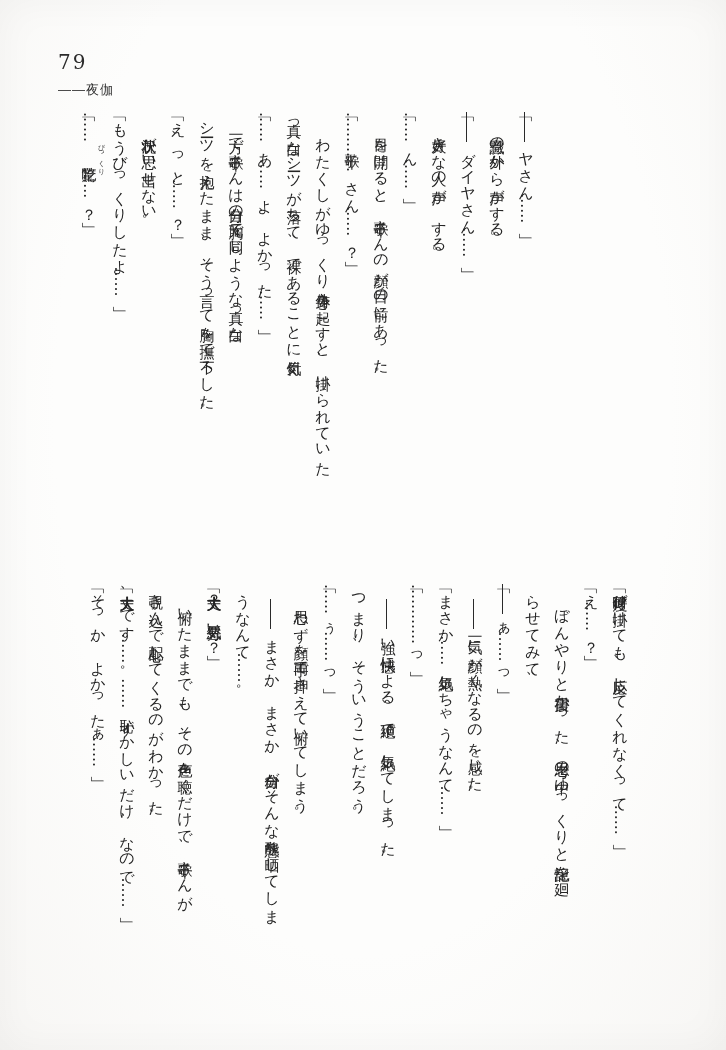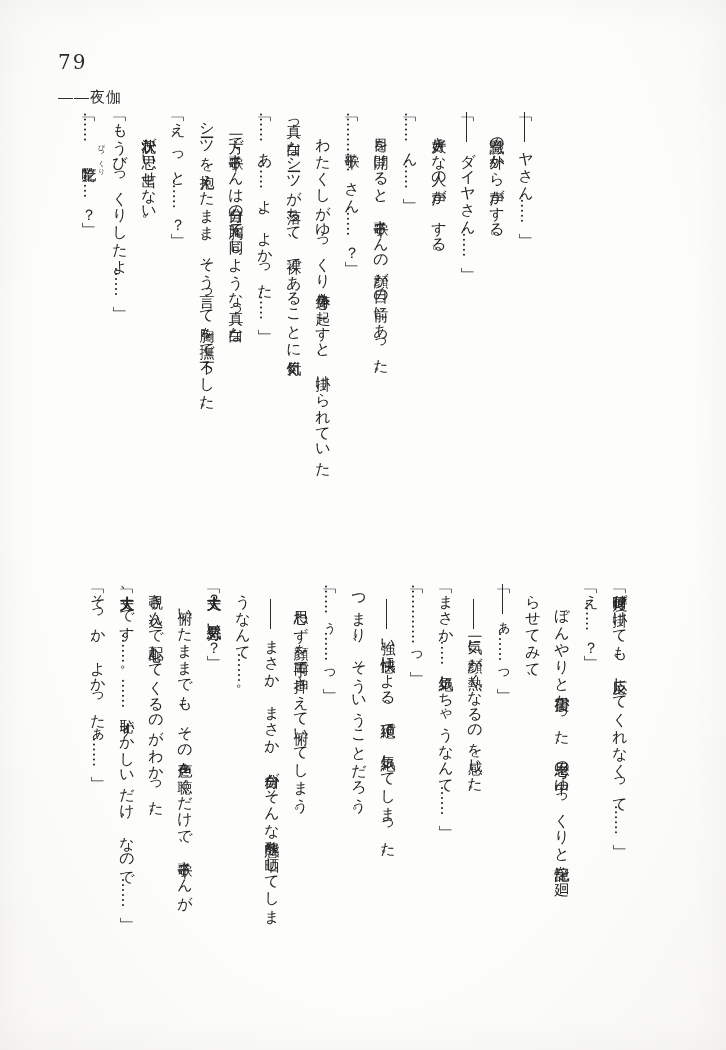--- a/index.html
+++ b/index.html
@@ -23,22 +23,22 @@
     top: 50px;
     left: 58px;
     writing-mode: horizontal-tb;
   }
   .page-number {
     font-size: 20px;
     letter-spacing: 2px;
     color: #2b2b2b;
   }
   .running-title {
-    margin-top: 14px;
-    font-size: 15px;
+    margin-top: 7px;
+    font-size: 13px;
     letter-spacing: 1px;
     color: #2b2b2b;
     white-space: nowrap;
   }
   .band {
     position: absolute;
     writing-mode: vertical-rl;
     text-orientation: mixed;
     font-size: 15px;
     line-height: 29px;

